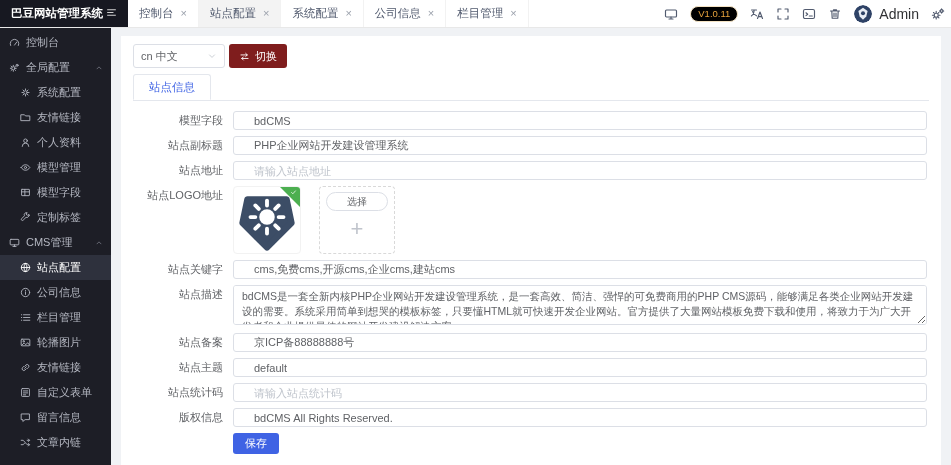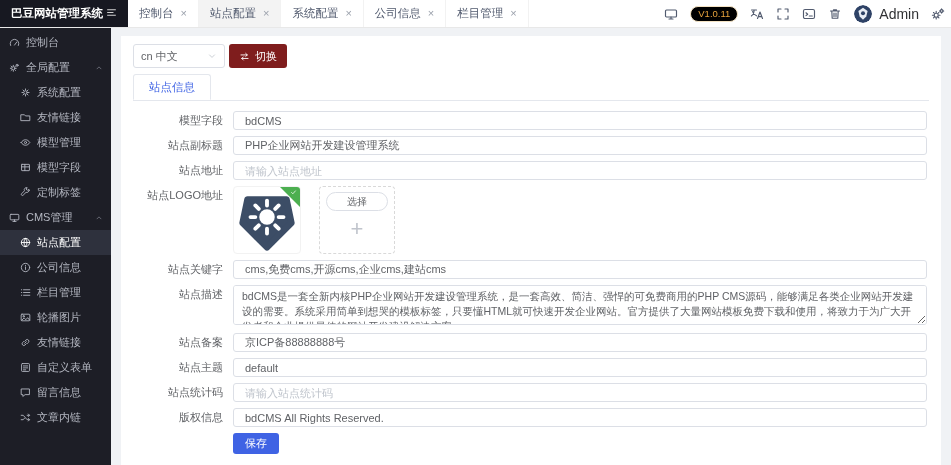--- a/index.html
+++ b/index.html
@@ -51,21 +51,21 @@
   .ctab { border:1px solid #e4e7ed; border-bottom:1px solid #fff; margin-bottom:-1px;
     background:#fff; border-radius:3px 3px 0 0; padding:0 15px; line-height:25px; height:26px;
     font-size:11.5px; color:#3f63e4; cursor:pointer; }
 
   .form { margin-top:10px; font-size:11px; }
   .f-row { display:flex; align-items:flex-start; margin-bottom:6px; }
   .f-label { width:100px; flex:none; text-align:right; padding-right:10px; color:#606266;
     line-height:19px; white-space:nowrap; }
   .f-control { flex:1; margin-right:2px; position:relative; }
   .f-input { width:100%; height:19px; border:1px solid #dcdfe6; border-radius:3px;
-    padding:0 11px; font-size:11px; color:#606266; outline:none;
+    padding:0 20px; font-size:11px; color:#606266; outline:none;
     font-family:"Liberation Sans","DejaVu Sans",sans-serif; }
   .f-input::placeholder, .f-textarea::placeholder { color:#bfc4cc; }
   .f-textarea { width:100%; height:40px; border:1px solid #dcdfe6; border-radius:3px;
     padding:3px 8px; font-size:10.5px; line-height:15px; color:#606266; outline:none;
     resize:vertical; font-family:"Liberation Sans","DejaVu Sans",sans-serif; }
   .upload-wrap { display:flex; gap:18px; }
   .logo-preview { width:68px; height:68px; border-radius:4px; position:relative;
     background:#fff; border:1px solid #f2f2f2; overflow:hidden; cursor:pointer; }
   .logo-preview svg { display:block; }
   .corner-badge { position:absolute; top:0; right:0; width:0; height:0;
@@ -194,20 +194,29 @@
         </span>
         <span>系统配置</span>
       </div>
       <div class="s-item lvl2">
         <span class="icon">
           <svg viewBox="0 0 14 14" width="11" height="11" fill="none" stroke="currentColor" stroke-width="1.15" stroke-linecap="round" stroke-linejoin="round">
             <path d="M1.5 3.5h4.2L7 5h5.5v6h-11z"></path>
           </svg>
         </span>
         <span>友情链接</span>
+      </div>
+      <div class="s-item lvl2">
+        <span class="icon">
+          <svg viewBox="0 0 14 14" width="11" height="11" fill="none" stroke="currentColor" stroke-width="1.15" stroke-linecap="round" stroke-linejoin="round">
+            <circle cx="7" cy="4.8" r="2.3"></circle>
+            <path d="M2.8 12a4.2 4.2 0 0 1 8.4 0"></path>
+          </svg>
+        </span>
+        <span>个人资料</span>
       </div>
       <div class="s-item lvl2">
         <span class="icon">
           <svg viewBox="0 0 14 14" width="11" height="11" fill="none" stroke="currentColor" stroke-width="1.15" stroke-linecap="round" stroke-linejoin="round">
             <path d="M1.5 7c1.6-2.4 3.4-3.5 5.5-3.5S10.9 4.6 12.5 7c-1.6 2.4-3.4 3.5-5.5 3.5S3.1 9.4 1.5 7z"></path>
             <circle cx="7" cy="7" r="1.4"></circle>
           </svg>
         </span>
         <span>模型管理</span>
       </div>

